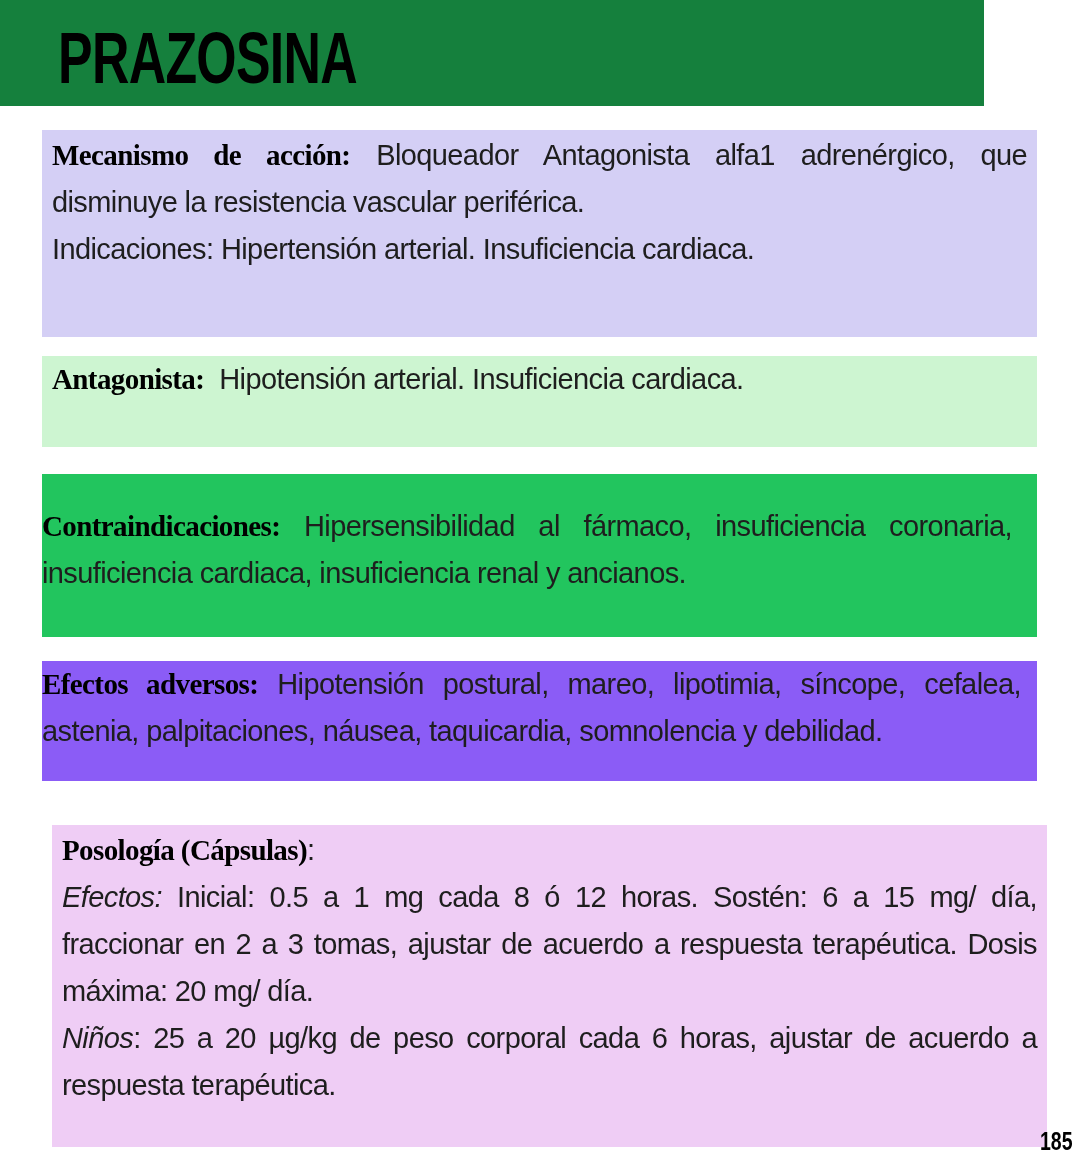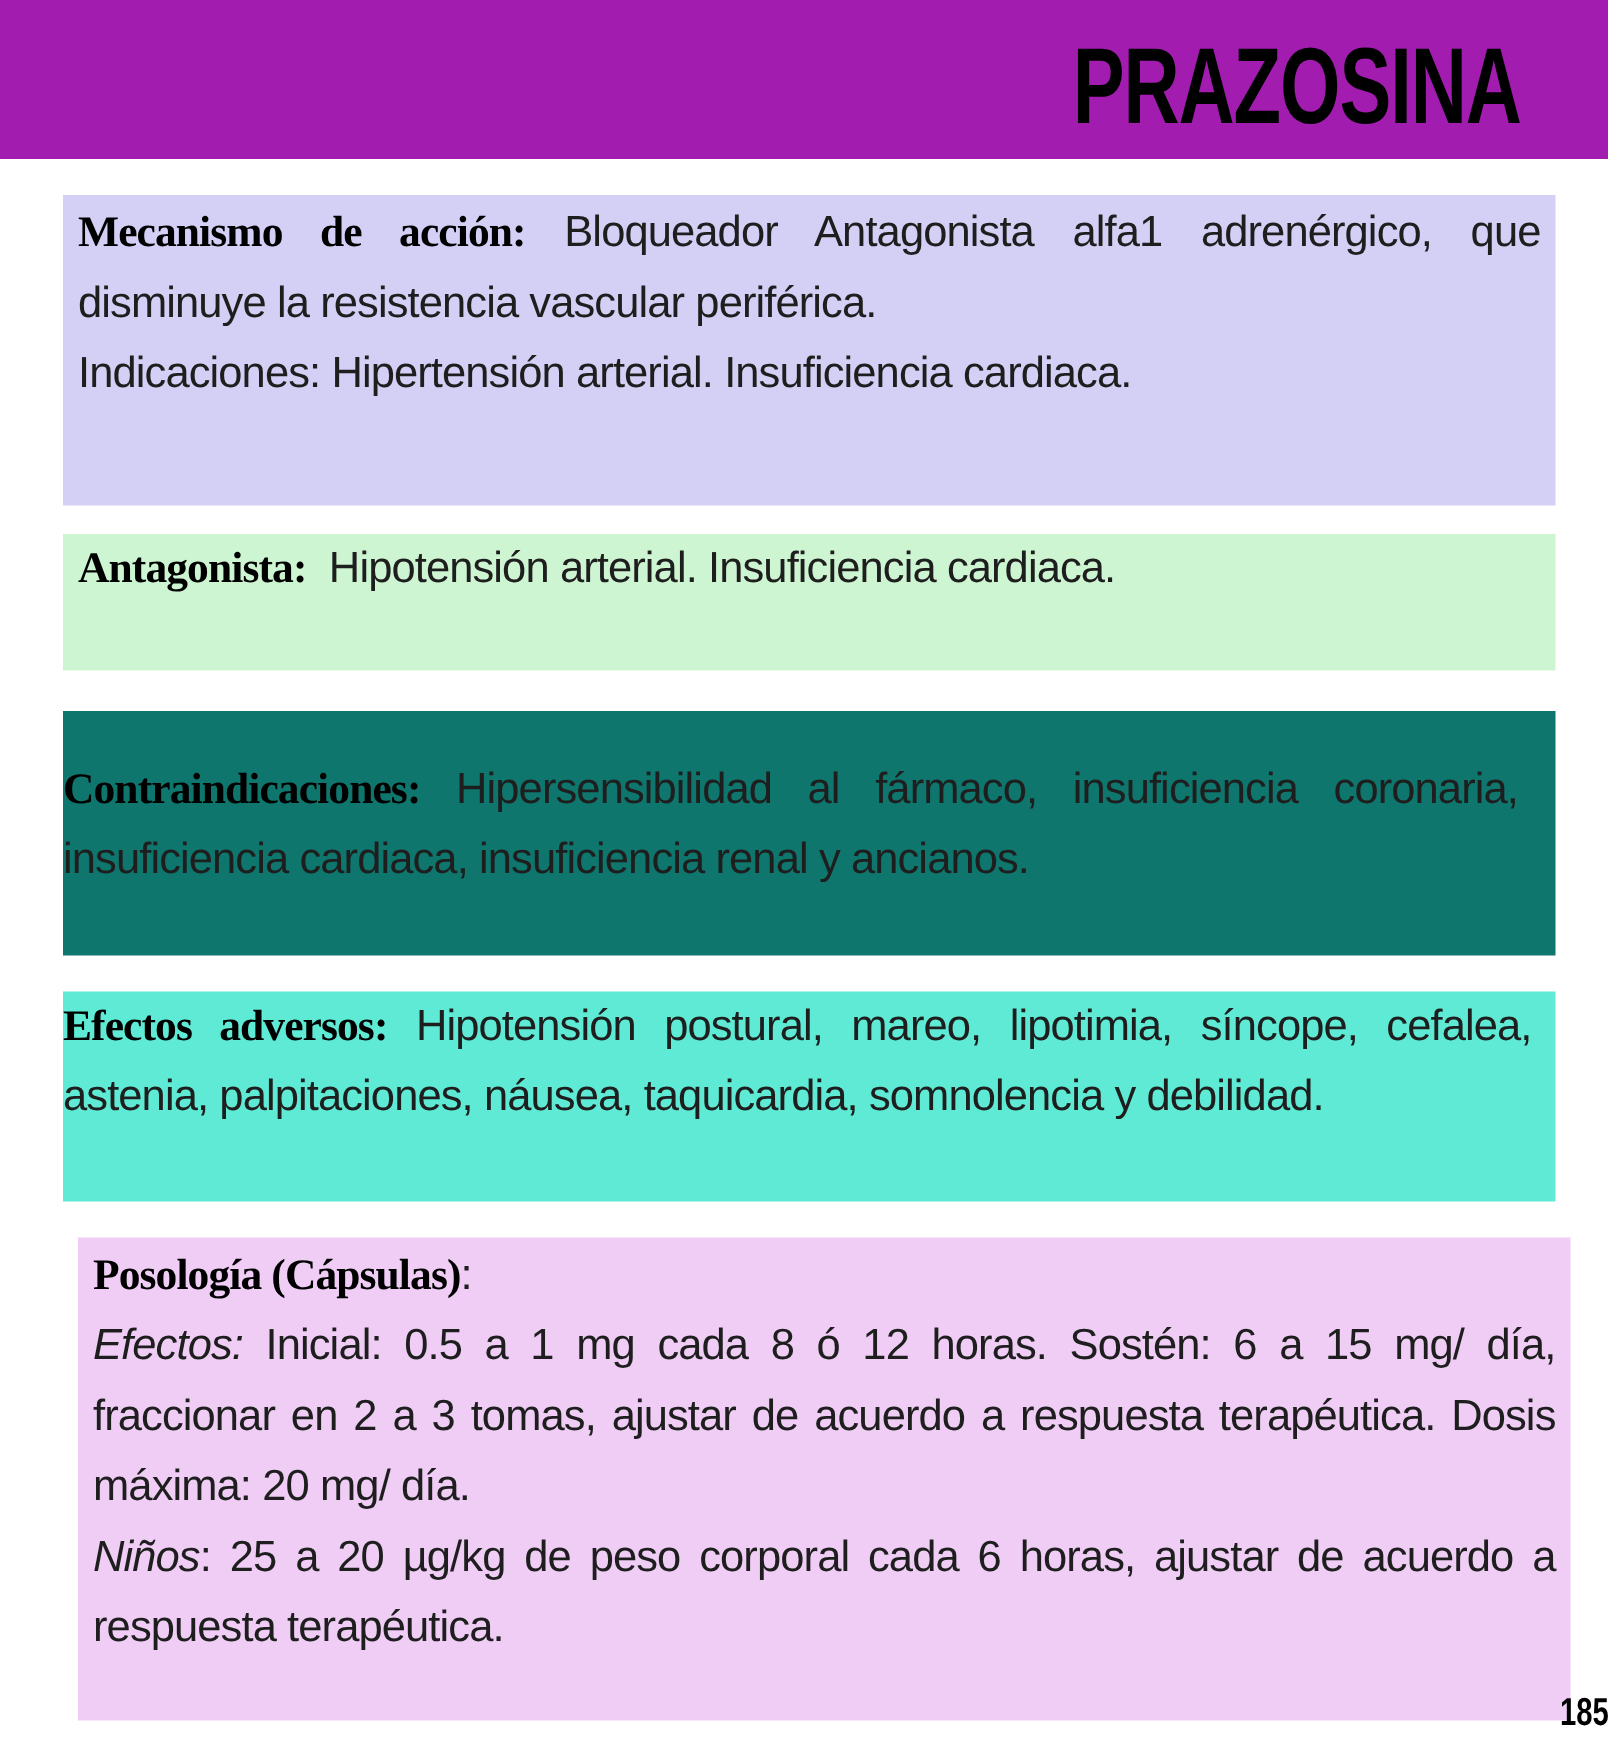--- a/index.html
+++ b/index.html
@@ -1,40 +1,40 @@
 <!DOCTYPE html>
 <html><head>
   <meta charset="utf-8">
   <style>
     html, body { margin:0; padding:0; }
     body {
       width:1080px; height:1164px; position:relative; overflow:hidden;
       background:#ffffff; font-family:"Liberation Sans", sans-serif; color:#1a1a1a;
     }
     .header {
-      position:absolute; left:0; top:0; width:1072px; height:106px;
-      background:#a21caf; display:flex; align-items:center; justify-content:flex-end;
+      position:absolute; left:0; top:0; width:984px; height:106px;
+      background:#15803d; display:flex; align-items:center; justify-content:flex-start;
     }
     .title {
       font-family:"Liberation Sans", sans-serif; font-weight:bold;
       font-size:72px; letter-spacing:-1px; color:#000;
       transform:scaleX(0.72); transform-origin:center; line-height:1; margin-top:10px;
     }
     .box {
       position:absolute; left:42px; width:995px; box-sizing:border-box;
       font-size:31px; line-height:47px; color:#1e1e1e;
       transform-origin:left top;
     }
     .box p { margin:0; }
     .box .label { font-weight:bold; color:#000;font-family:Liberation Serif, serif; }
     .justify { text-align:justify; text-align-last:left; }
     .box-mech { top:130px; height:207px; background:#d4cff5; padding:2px 10px 0 10px; }
     .box-ind { top:356px; height:91px; background:#cdf5d1; padding:0 10px; }
-    .box-contra { top:474px; height:163px; background:#0f766e; padding:29px 25px 0 0; }
-    .box-adv { top:661px; height:140px; background:#5eead4; padding:0 16px 0 0; }
+    .box-contra { top:474px; height:163px; background:#22c55e; padding:29px 25px 0 0; }
+    .box-adv { top:661px; height:120px; background:#8b5cf6; padding:0 16px 0 0; }
     .box-pos { top:825px; height:322px; background:#efcdf5; padding:2px 10px 0 10px;margin-left:10px; }
     .box-contra p, .box-adv p { padding-left:0; }
     .page-number {
       position:absolute; left:1040px; top:1126px; font-weight:bold; font-size:26px;
       color:#000; transform:scaleX(0.75); transform-origin:left top;
     }
     .sq { font-size:29px; letter-spacing:-0.6px; }
   </style>
 </head>
 <body>

